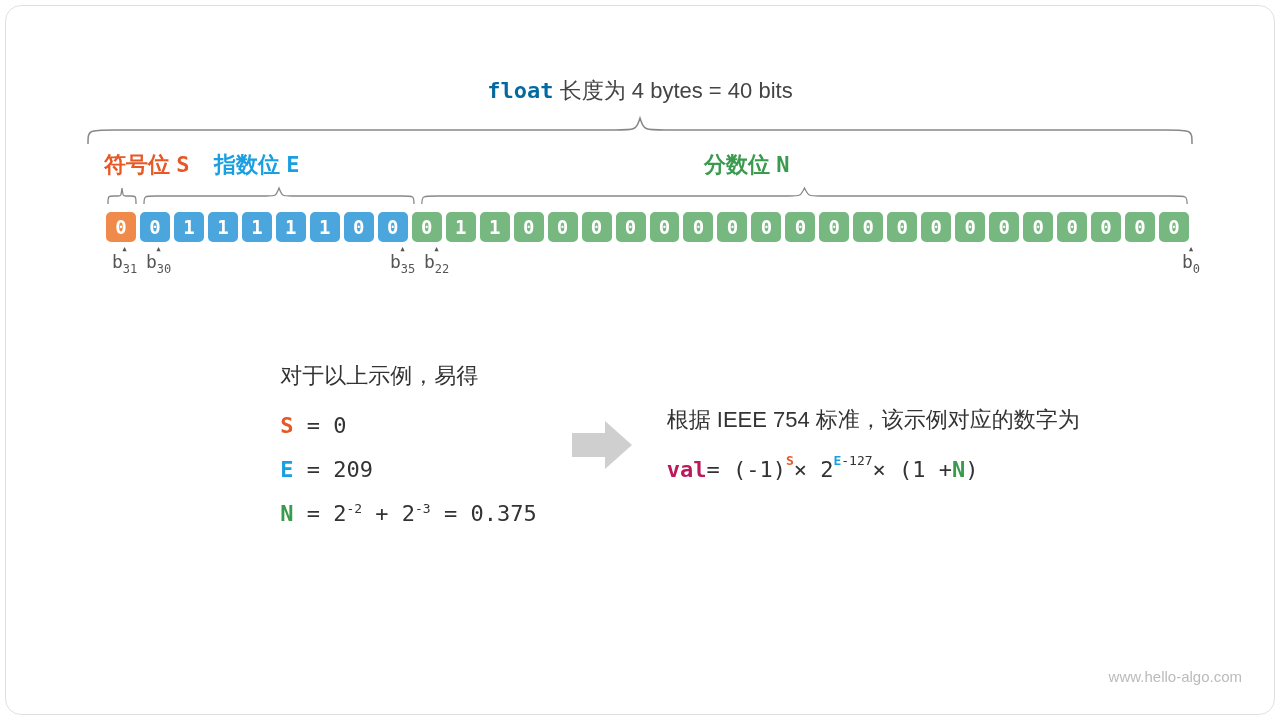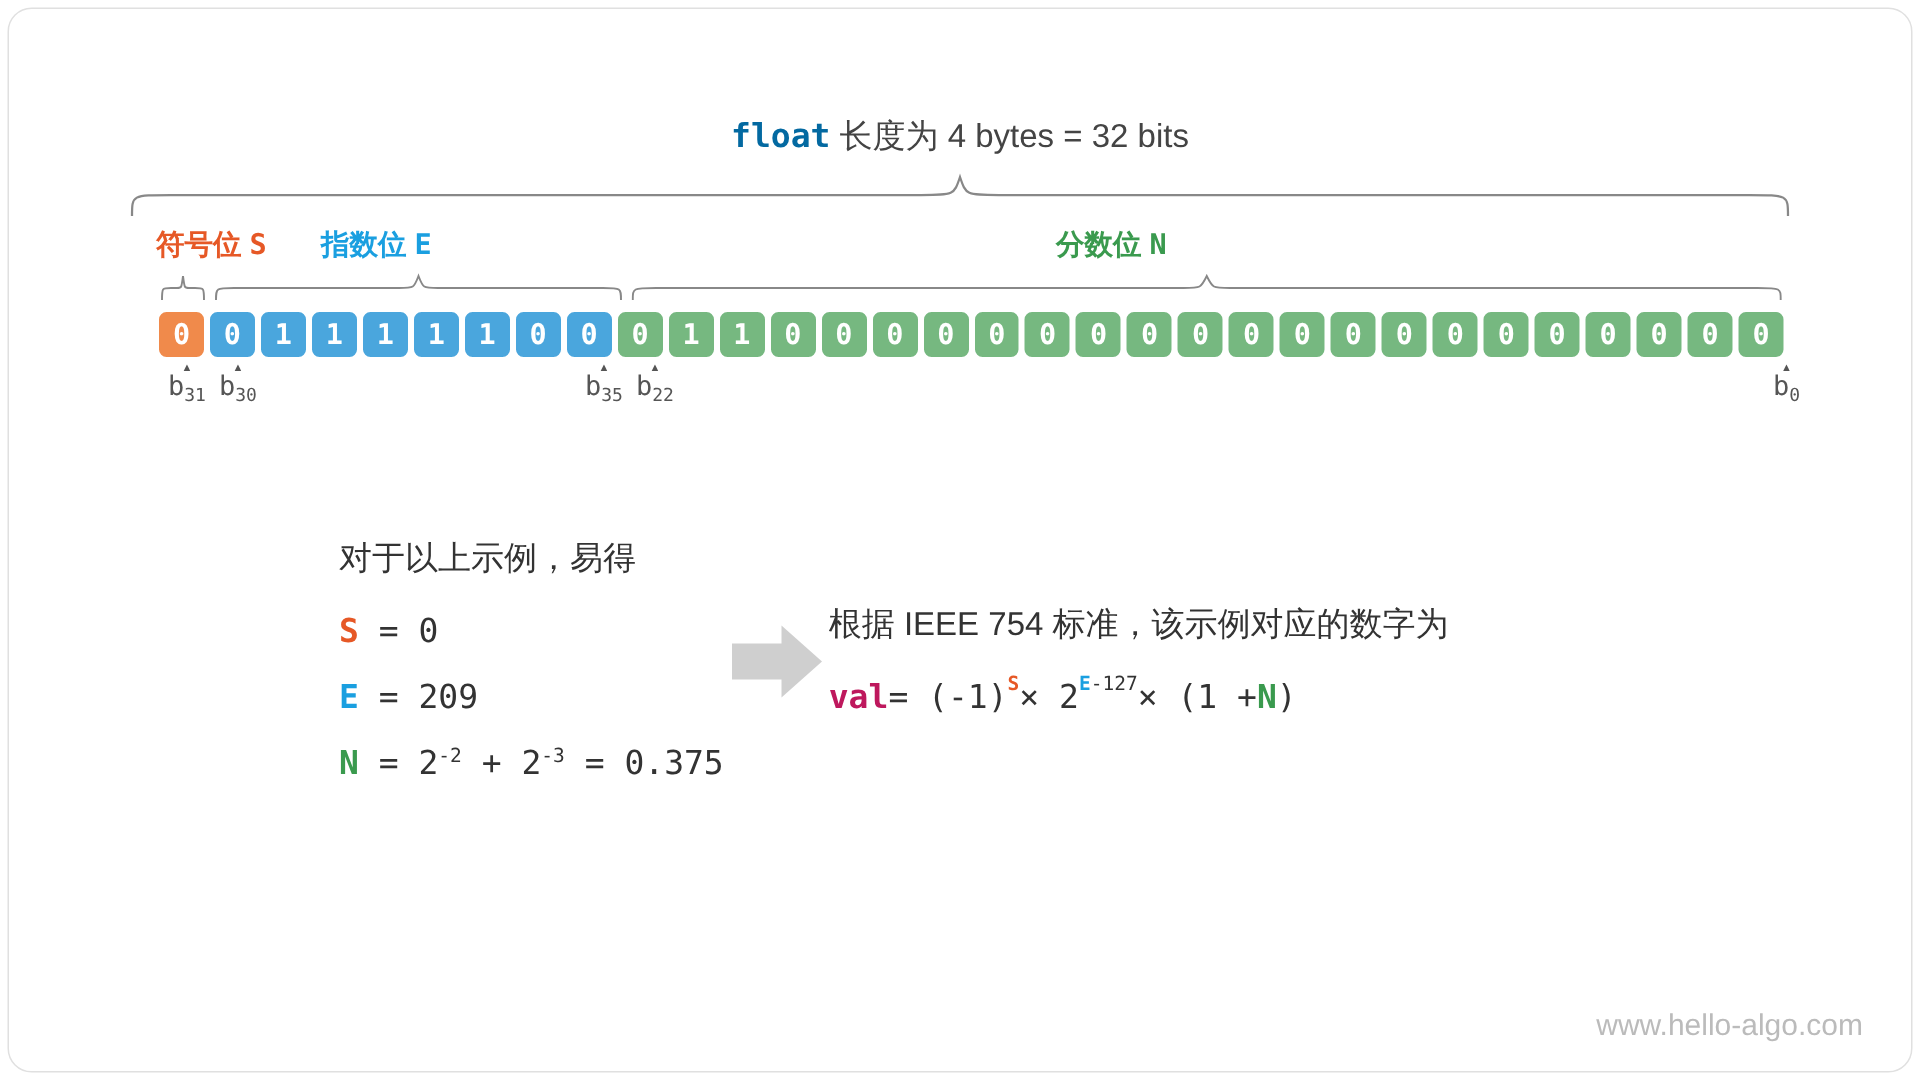--- a/index.html
+++ b/index.html
@@ -5,21 +5,21 @@
   * { box-sizing: border-box; margin: 0; padding: 0; }
   body { width: 1280px; height: 720px; font-family: "Helvetica Neue", Arial, "PingFang SC", "Microsoft YaHei", sans-serif; background: #fff; position: relative; }
   .frame { width: 1270px; height: 710px; margin: 5px; border: 1px solid #e0e0e0; border-radius: 16px; position: relative; padding: 70px 50px 30px 50px; }
   
   .title { text-align: center; font-size: 22px; color: #444; margin-bottom: 8px; }
   .title .kw { color: #0369a1; font-family: "Menlo", "Consolas", monospace; font-weight: bold; }
   
   .top-brace { position: relative; height: 32px; margin: 0 auto 4px auto; width: 1112px; }
   .top-brace svg { width: 100%; height: 100%; }
   
-  .labels-row { display: flex; margin: 0 33px 4px 48px; font-size: 19px; font-weight: 600; }
+  .labels-row { display: flex; margin: 0 33px 4px 48px; font-size: 22px; font-weight: 600; }
   .lbl-sign { color: #e65826; width: 110px; }
   .lbl-sign .sym { font-family: "Menlo","Consolas",monospace; font-weight: bold; }
   .lbl-exp { color: #1a9fe0; width: 490px; }
   .lbl-exp .sym { font-family: "Menlo","Consolas",monospace; font-weight: bold; }
   .lbl-frac { color: #3a9a4e; text-align: left; flex: 1; }
   .lbl-frac .sym { font-family: "Menlo","Consolas",monospace; font-weight: bold; }
   
   .sub-braces { display: flex; margin: 0 33px 0 48px; height: 22px; }
   .sb { position: relative; }
   .sb svg { width: 100%; height: 100%; display:block; }
@@ -32,42 +32,42 @@
   .bit.sign { background: #f08a4b; }
   .bit.exp  { background: #4aa6dd; }
   .bit.frac { background: #76b880; }
   
   .bit-indices { position: relative; margin: 2px 33px 0 48px; height: 38px; font-family: "Menlo","Consolas",monospace; font-size: 18px; color: #555; }
   .idx { position: absolute; top: 0; text-align: center; }
   .idx .caret { font-size: 11px; line-height: 6px; color: #555; }
   .idx .lab { line-height: 20px; text-align: center; }
   .idx sub { font-size: 12px; }
   
-  .equations { display: flex; margin: 70px 90px 0 170px; align-items: center; font-size: 22px; color: #333; }
+  .equations { display: flex; margin: 70px 90px 0 170px; gap: 30px; align-items: center; font-size: 22px; color: #333; justify-content: center; }
   .eq-left, .eq-right { font-family: "Menlo","Consolas",monospace; line-height: 2.0; }
   .eq-left .hdr, .eq-right .hdr { font-family: "Helvetica Neue", Arial, "PingFang SC", sans-serif; color: #333; margin-bottom: 6px; }
   .S { color: #e65826; font-weight: bold; }
   .E { color: #1a9fe0; font-weight: bold; }
   .N { color: #3a9a4e; font-weight: bold; }
   .kwv { color: #be185d; font-weight: bold; }
   .arrow { width: 70px; height: 60px; }
   .arrow svg { width: 100%; height: 100%; }
   sup { font-size: 13px; }
   .eq-right .row { display:flex; }
   .eq-right .pad { display:inline-block; width:68px; }
   
-  .watermark { position: absolute; bottom: 18px; right: 32px; color: #bbb; font-size: 20px; font-family: Arial, sans-serif; }
+  .watermark { position: absolute; bottom: 29px; right: 32px; color: #bbb; font-size: 15px; font-family: Arial, sans-serif; }
 </style>
 </head>
 <body>
 
 <div class="frame">
 
   <div class="title">
-    <span class="kw">float</span><span> 长度为 4 bytes = 32 bits</span>
+    <span class="kw">float</span><span> 长度为 4 bytes = 40 bits</span>
   </div>
 
   <div class="top-brace">
     <svg viewBox="0 0 1112 32" preserveAspectRatio="none">
       <path d="M 4 30 C 4 16, 4 16, 30 16 L 530 16 C 552 16, 552 16, 556 4 C 560 16, 560 16, 582 16 L 1082 16 C 1108 16, 1108 16, 1108 30" stroke="#888" stroke-width="1.5" fill="none"></path>
     </svg>
   </div>
 
   <div class="labels-row">
     <div class="lbl-sign"><span>符号位 </span><span class="sym">S</span></div>

